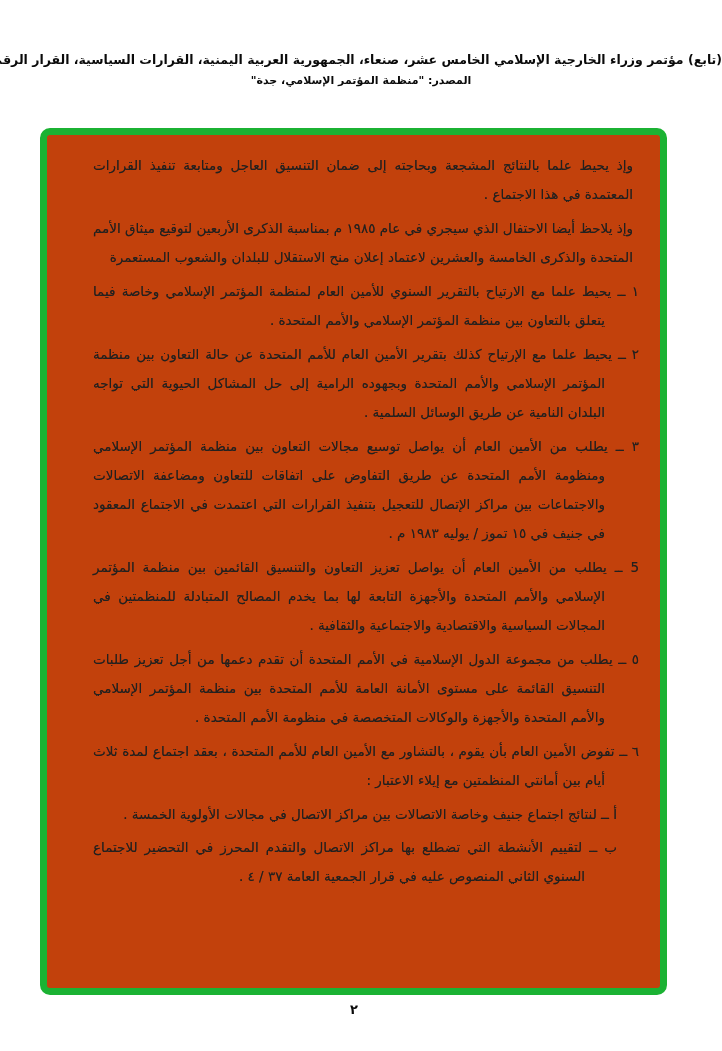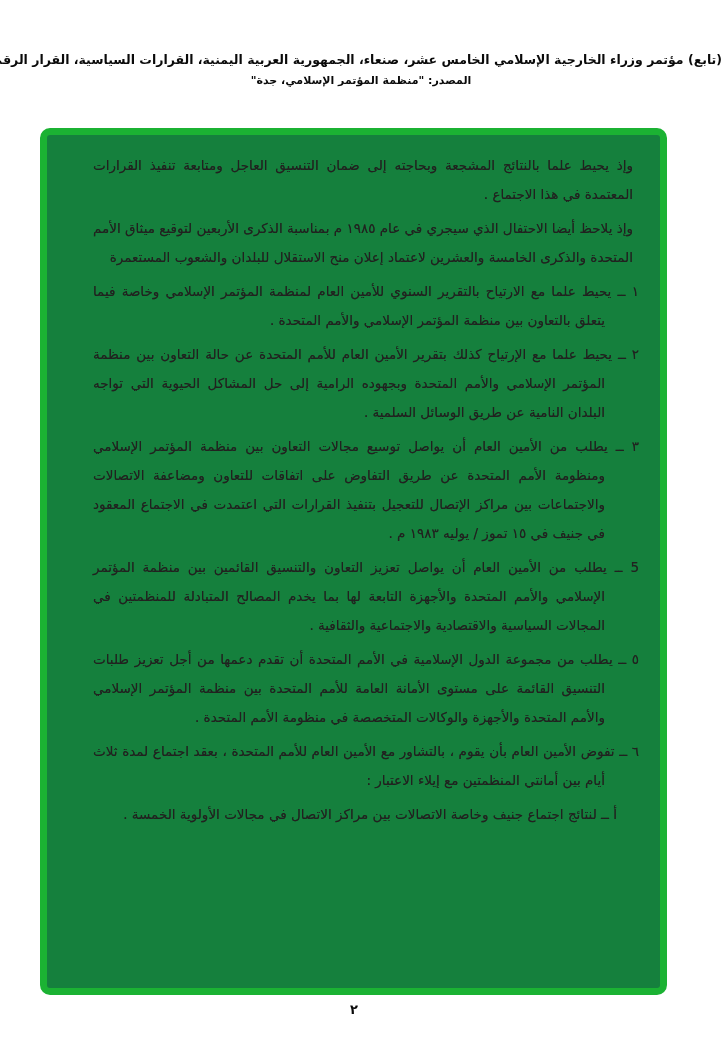--- a/index.html
+++ b/index.html
@@ -34,21 +34,21 @@
   }
 
   
   .scan-frame {
     position: absolute;
     left: 40px; top: 128px;
     width: 627px; height: 867px;
     box-sizing: border-box;
     border: 7px solid #1bb233;
     border-radius: 10px;
-    background: #15803d;
+    background: #c2410c;
     overflow: hidden;
   }
 
   
   .doc {
     direction: rtl;
     text-align: justify;
     padding: 16px 13px 14px 46px;
     font-size: 13.5px;
     line-height: 29px;
@@ -101,17 +101,18 @@
     <div class="item"><span class="marker">٣ ــ</span> <span>يطلب من الأمين العام أن يواصل توسيع مجالات التعاون بين منظمة المؤتمر الإسلامي ومنظومة الأمم المتحدة عن طريق التفاوض على اتفاقات للتعاون ومضاعفة الاتصالات والاجتماعات بين مراكز الإتصال للتعجيل بتنفيذ القرارات التي اعتمدت في الاجتماع المعقود في جنيف في ١٥ تموز / يوليه ١٩٨٣ م .</span></div>
 
     <div class="item"><span class="marker">5 ــ</span> <span>يطلب من الأمين العام أن يواصل تعزيز التعاون والتنسيق القائمين بين منظمة المؤتمر الإسلامي والأمم المتحدة والأجهزة التابعة لها بما يخدم المصالح المتبادلة للمنظمتين في المجالات السياسية والاقتصادية والاجتماعية والثقافية .</span></div>
 
     <div class="item"><span class="marker">٥ ــ</span> <span>يطلب من مجموعة الدول الإسلامية في الأمم المتحدة أن تقدم دعمها من أجل تعزيز طلبات التنسيق القائمة على مستوى الأمانة العامة للأمم المتحدة بين منظمة المؤتمر الإسلامي والأمم المتحدة والأجهزة والوكالات المتخصصة في منظومة الأمم المتحدة .</span></div>
 
     <div class="item"><span class="marker">٦ ــ</span> <span>تفوض الأمين العام بأن يقوم ، بالتشاور مع الأمين العام للأمم المتحدة ، بعقد اجتماع لمدة ثلاث أيام بين أمانتي المنظمتين مع إيلاء الاعتبار :</span></div>
 
     <div class="subitem"><span class="marker">أ ــ</span> <span>لنتائج اجتماع جنيف وخاصة الاتصالات بين مراكز الاتصال في مجالات الأولوية الخمسة .</span></div>
 
+    <div class="subitem"><span class="marker">ب ــ</span> <span>لتقييم الأنشطة التي تضطلع بها مراكز الاتصال والتقدم المحرز في التحضير للاجتماع السنوي الثاني المنصوص عليه في قرار الجمعية العامة ٣٧ / ٤ .</span></div>
 
   </div>
 </div>
 
 <div class="page-num">٢</div>
 
 </body></html>

